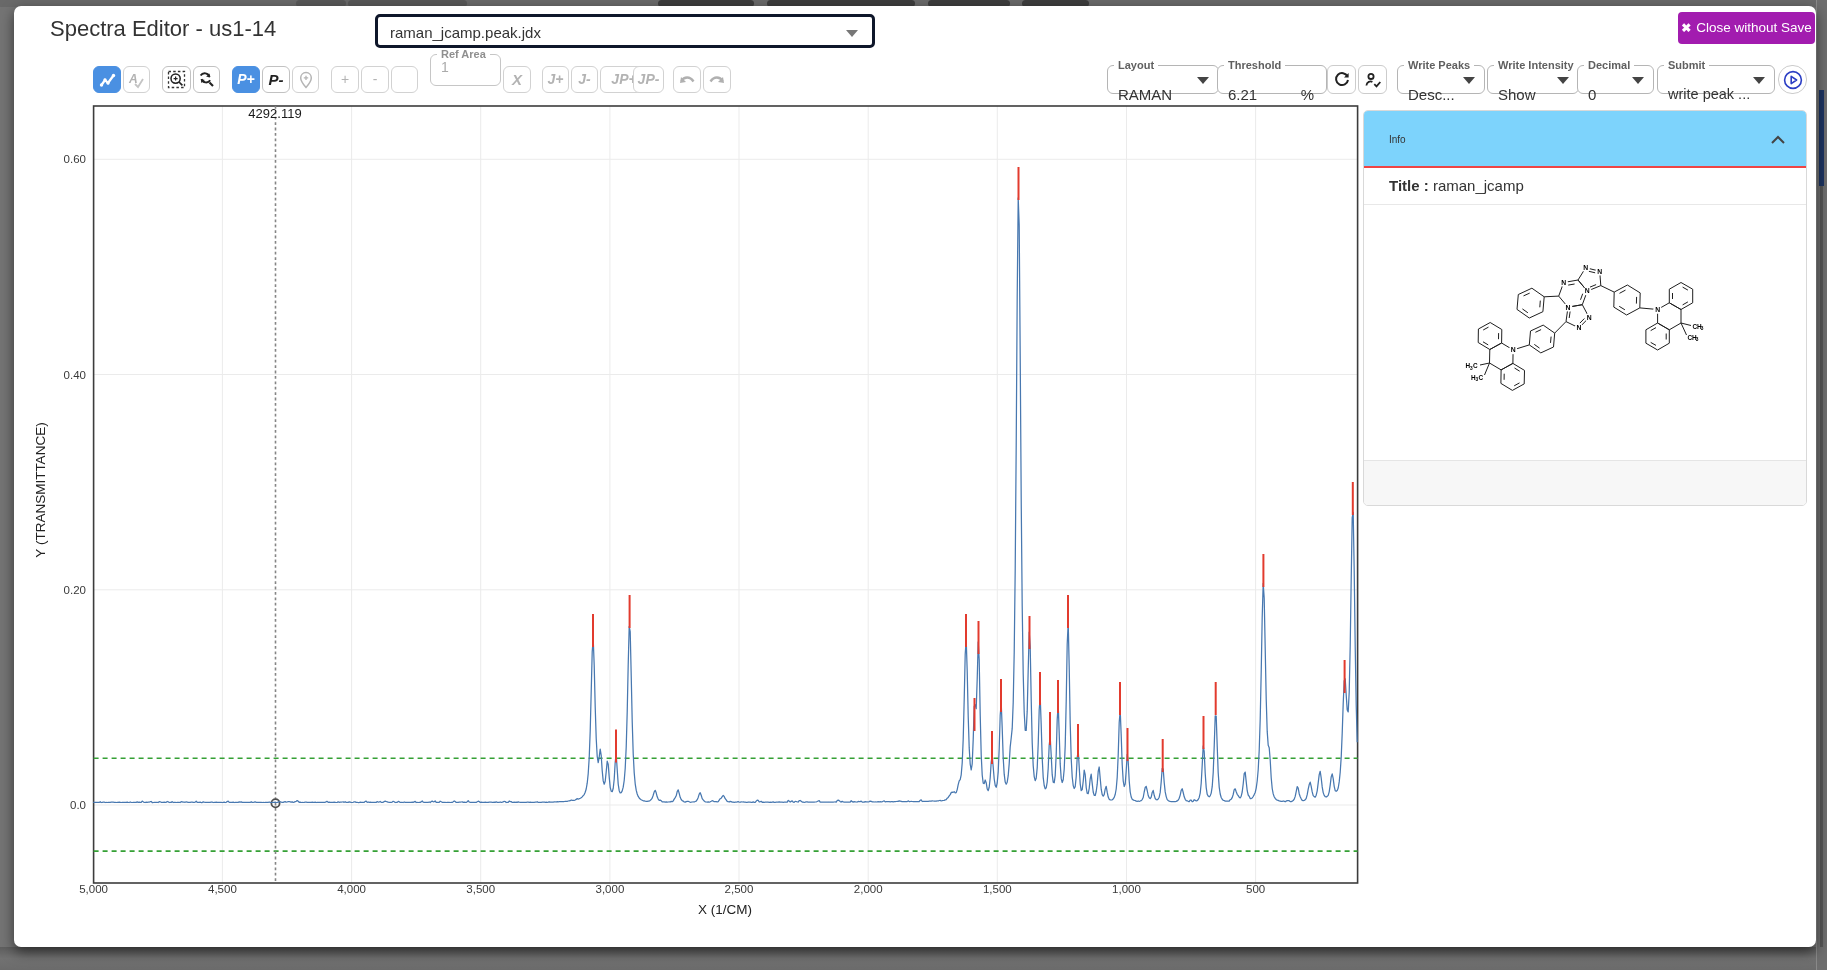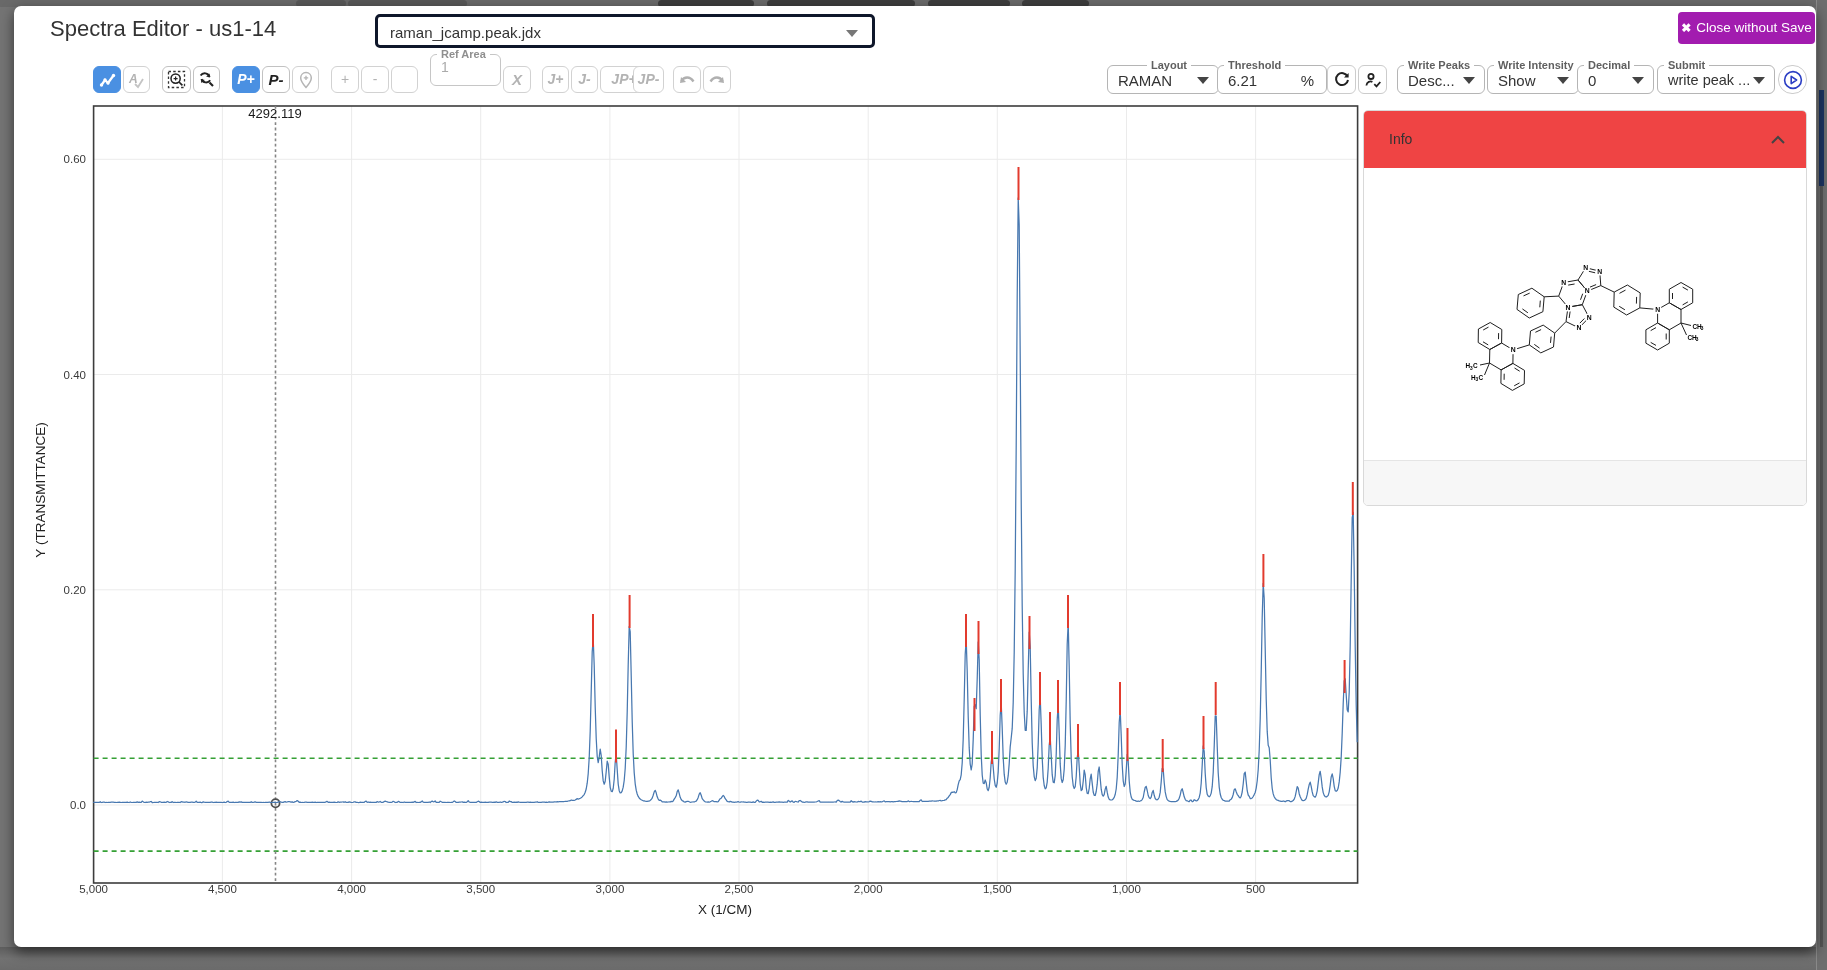--- a/index.html
+++ b/index.html
@@ -13,26 +13,26 @@
 #closebtn { position:absolute; left:1678px; top:12px; width:137px; height:32px; background:#a21caf; border-radius:4px; color:#fff; font-size:13.5px; text-align:center; line-height:32px; }
 #closebtn b { font-size:12px; margin-right:5px; font-weight:bold; }
 
 .tb { position:absolute; top:66px; height:27px; border:1px solid #d2d2d2; border-radius:6px; background:#fff; font-size:14px; text-align:center; line-height:25px; color:#b3b3b3; }
 .tb.en { color:#222; border-color:#c2c2c2; }
 .tb.blue { background:#4a90e2; border-color:#4a90e2; color:#fff; }
 .tb i { font-style:italic; font-weight:bold; }
 
 fieldset { position:absolute; top:59.5px; height:34.5px; border:1px solid #b5b5b5; border-radius:6px; background:#fff; }
 fieldset legend { font-size:11px; color:#606060; font-weight:bold; padding:0 4px; margin-left:6px; line-height:11px; white-space:nowrap; }
-fieldset .val { font-size:15px; color:#333; padding-left:10px; margin-top:1px; white-space:nowrap; display:flex; }
+fieldset .val { font-size:15px; color:#333; padding-left:10px; margin-top:15px; white-space:nowrap; display:flex; }
 fieldset .car { position:absolute; right:9px; top:6px; width:0; height:0; border-left:6px solid transparent; border-right:6px solid transparent; border-top:7px solid #444; }
 .ibtn { position:absolute; top:65px; width:29px; height:29px; border:1px solid #ccc; border-radius:6px; background:#fff; }
 
 #panel { position:absolute; left:1363px; top:110px; width:444px; height:396px; border:1px solid #d9d9d9; border-radius:5px; background:#fff; overflow:hidden; }
-#panel .hd { height:57px; background:#ef4444; border-bottom:6px solid #ef4444; font-size:14px; color:#333; line-height:57px; padding-left:25px; position:relative; }
+#panel .hd { height:57px; background:#7dd3fc; border-bottom:2px solid #ef4444; font-size:10px; color:#333; line-height:57px; padding-left:25px; position:relative; }
 #panel .hd svg { position:absolute; right:20px; top:21px; }
 #panel .trow { height:37px; border-bottom:1px solid #e8e8e8; font-size:15px; color:#333; line-height:36px; padding-left:25px; }
 #panel .foot { position:absolute; left:0; bottom:0; width:100%; height:45px; background:#f7f7f7; border-top:1px solid #e5e5e5; }
 #sliver { position:absolute; left:1816px; top:0px; width:11px; height:970px; background:#6e6e6e; border-left:1px solid #8a8a8a; }
 #sliver .track { position:absolute; left:3px; top:90px; width:3px; height:857px; background:#565656; }
 #sliver .thumb { position:absolute; left:2px; top:90px; width:5px; height:96px; background:#1d3461; }
 #botstrip { position:absolute; left:0; top:947px; width:1827px; height:23px; background:linear-gradient(#5e5e5e,#727272 50%,#6b6b6b); }
 svg text { font-family:"Liberation Sans", sans-serif; }
 </style>
 </head>
@@ -98,21 +98,21 @@
 <div class="tb " style="left:600px;width:48px;"><i>JP+</i></div>
 <div class="tb " style="left:633px;width:31px;"><i>JP-</i></div>
 <div class="tb " style="left:673px;width:28px;"><svg width="20" height="16" viewBox="0 0 20 16" style="margin-top:5px">
         <path d="M4 5 L3 11 L9 10 Z" fill="#b0b0b0"></path>
         <path d="M4.5 9 C7 4.5 13 4 16.5 9.5" stroke="#b0b0b0" stroke-width="2.4" fill="none"></path>
       </svg></div>
 <div class="tb " style="left:703px;width:28px;"><svg width="20" height="16" viewBox="0 0 20 16" style="margin-top:5px">
         <path d="M16 5 L17 11 L11 10 Z" fill="#b0b0b0"></path>
         <path d="M15.5 9 C13 4.5 7 4 3.5 9.5" stroke="#b0b0b0" stroke-width="2.4" fill="none"></path>
       </svg></div>
-<fieldset style="left:1107px;width:112px;text-align:center;">
+<fieldset style="left:1107px;width:112px;">
       <legend>Layout</legend>
       <div class="val">RAMAN</div>
       <span class="car"></span>
     </fieldset>
 <fieldset style="left:1217px;width:110px;">
       <legend>Threshold</legend>
       <div class="val">
         <span>6.21</span>
         <span style="margin-left:auto;margin-right:12px;">%</span>
       </div>
@@ -151,20 +151,21 @@
 <div class="ibtn" style="left:1778px;border-radius:14px;"><svg width="22" height="22" viewBox="0 0 22 22" style="margin:3px">
         <circle cx="11" cy="11" r="8.4" fill="none" stroke="#2b3ec4" stroke-width="1.6"></circle>
         <path d="M9.2 7.4 L14.6 11 L9.2 14.6 Z" fill="none" stroke="#2b3ec4" stroke-width="1.6" stroke-linejoin="round"></path>
       </svg></div>
  <div id="panel">
   <div class="hd">Info
    <svg width="16" height="16" viewBox="0 0 16 16">
           <path d="M2 11 L8 5 L14 11" stroke="#444" stroke-width="2" fill="none"></path>
         </svg>
   </div>
+  <div class="trow"><b>Title : </b>raman_jcamp</div>
   <div class="foot"></div>
  </div>
 </div>
 <svg id="chart" width="1827" height="970" viewBox="0 0 1827 970" style="position:absolute;left:0;top:0;pointer-events:none;">
  <rect x="93.6" y="106" width="1264" height="777" fill="#fff" stroke="none"></rect>
 <line x1="222.4" y1="106" x2="222.4" y2="883" stroke="#ebebeb" stroke-width="1"></line>
 <line x1="351.6" y1="106" x2="351.6" y2="883" stroke="#ebebeb" stroke-width="1"></line>
 <line x1="480.7" y1="106" x2="480.7" y2="883" stroke="#ebebeb" stroke-width="1"></line>
 <line x1="609.9" y1="106" x2="609.9" y2="883" stroke="#ebebeb" stroke-width="1"></line>
 <line x1="739.0" y1="106" x2="739.0" y2="883" stroke="#ebebeb" stroke-width="1"></line>

